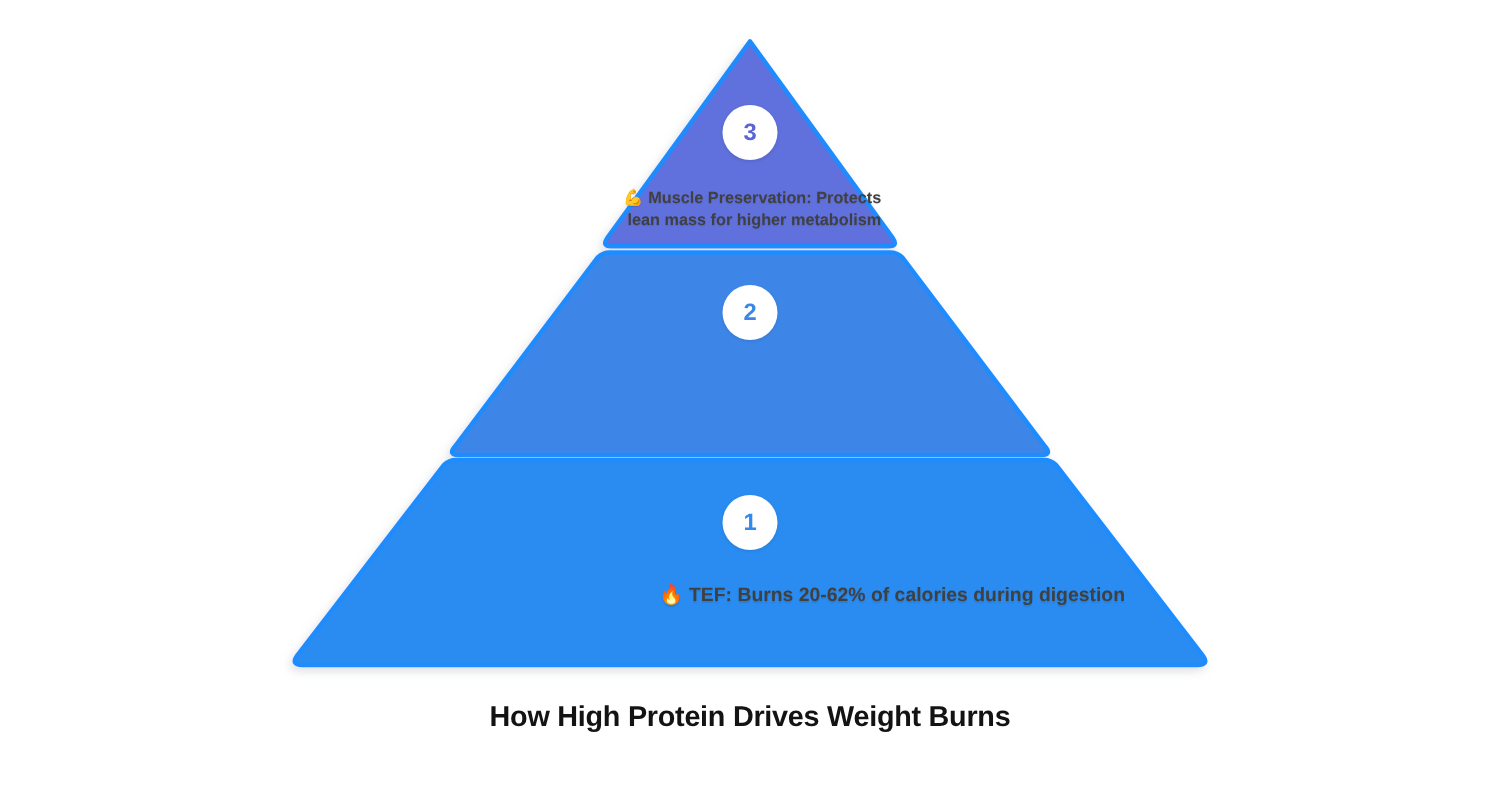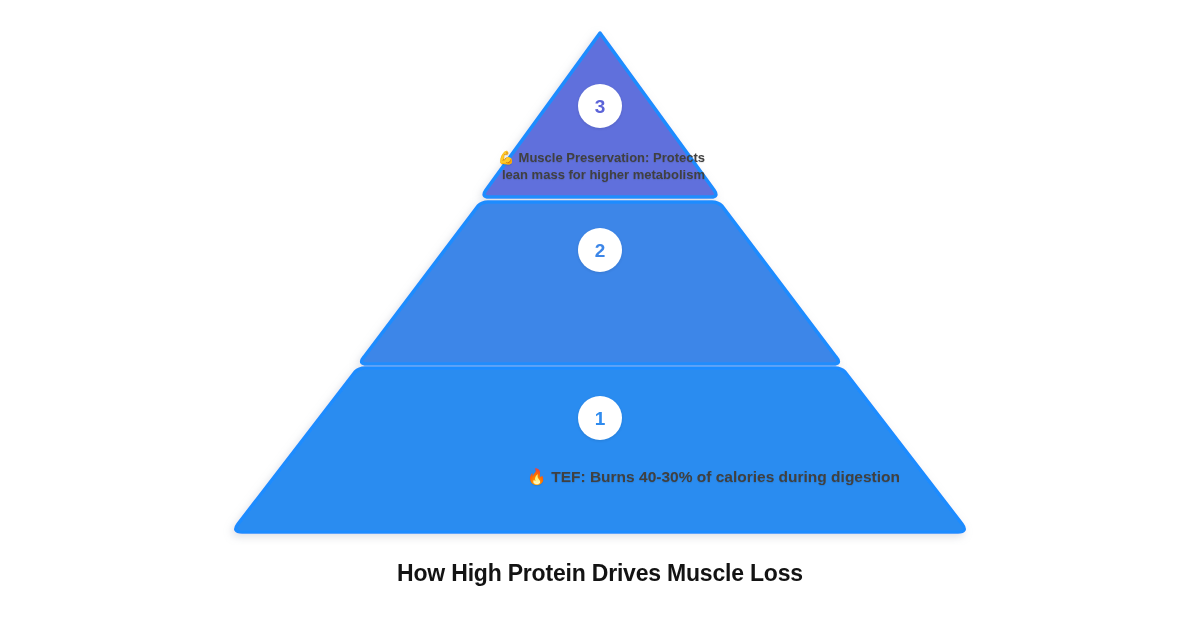--- a/index.html
+++ b/index.html
@@ -152,21 +152,21 @@
       </div>
     </div>
 
     <div class="tier-overlay" id="tier2-overlay">
       <div class="badge badge-2">2</div>
     </div>
 
     <div class="tier-overlay" id="tier1-overlay">
       <div class="badge badge-1">1</div>
       <div class="tier-label"><span class="emoji">🔥</span>
-        <span>TEF: Burns 40-30% of calories during digestion</span>
+        <span>TEF: Burns 20-62% of calories during digestion</span>
       </div>
     </div>
 
   </div>
 
-  <div class="caption">How High Protein Drives Muscle Loss</div>
+  <div class="caption">How High Protein Drives Weight Burns</div>
 
 </div>
 
 </body></html>

